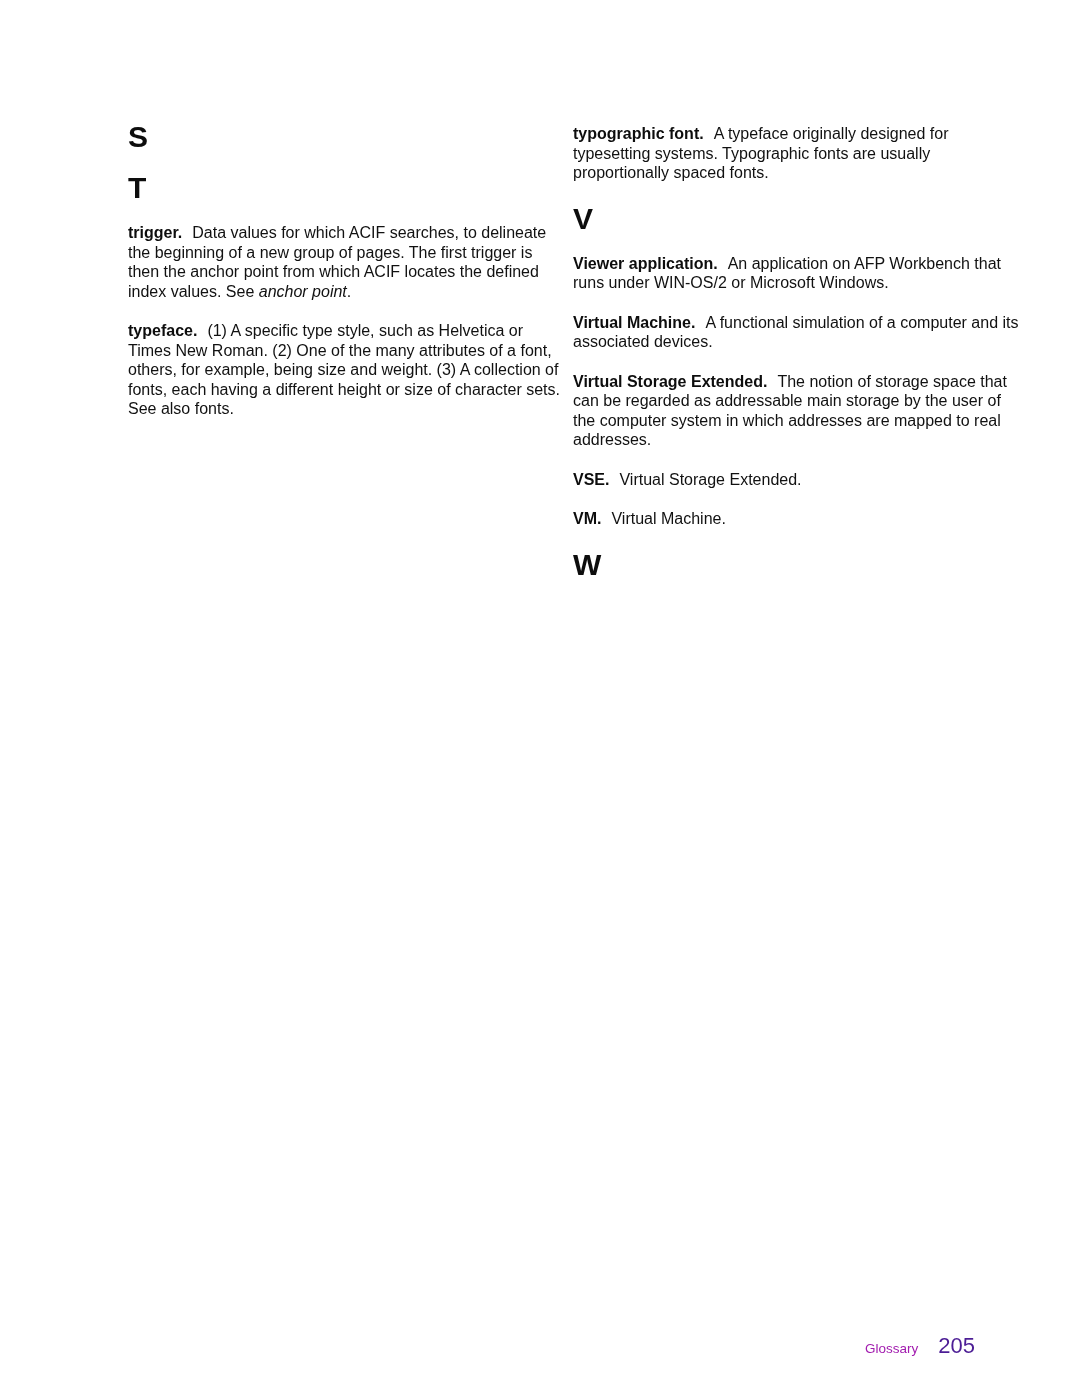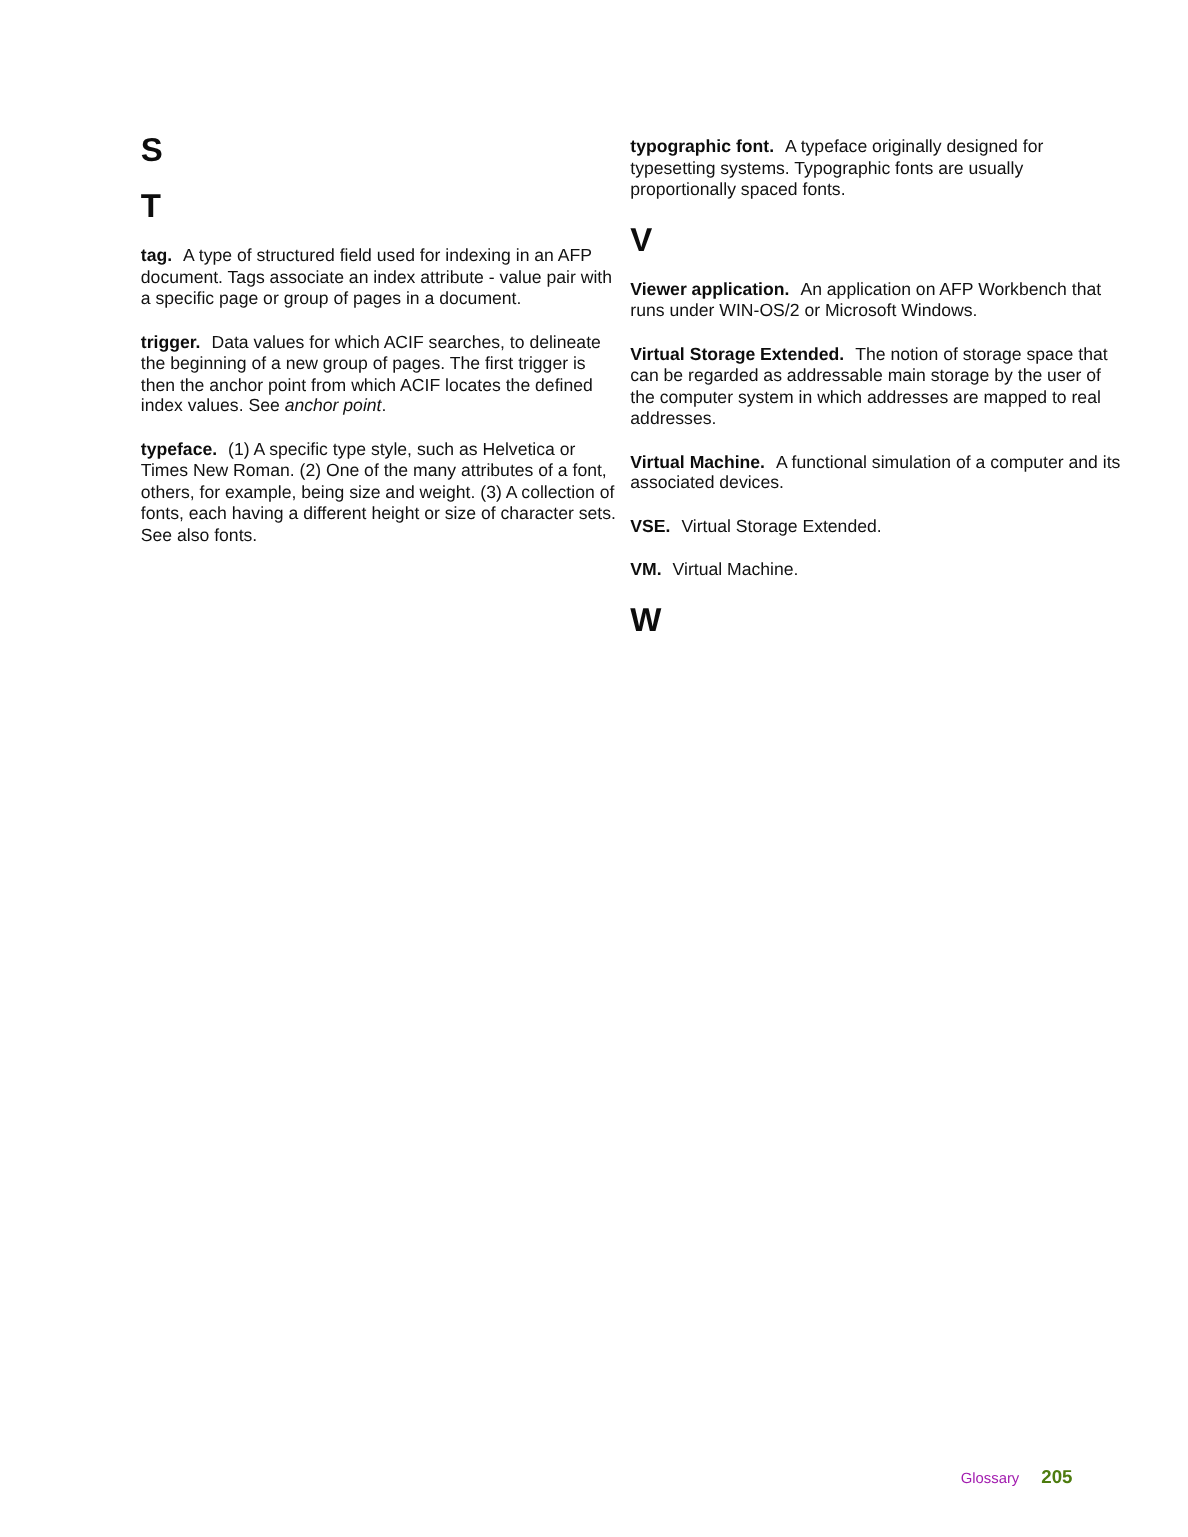--- a/index.html
+++ b/index.html
@@ -32,51 +32,50 @@
   .term { font-weight: bold; padding-right: 10px; color: #0d0d0d; }
   .italic { font-style: italic; }
   .footer {
     position: absolute;
     left: 0;
     top: 1333px;
     width: 975px;
     text-align: right;
   }
   .footer-label { font-size: 13.5px; color: #a21caf; }
-  .footer-page  { font-size: 17px; font-weight: bold; margin-left: 20px; color: #4d7c0f; }
+  .footer-page  { font-size: 22px; font-weight: normal; margin-left: 20px; color: #4c1d95; }
 </style>
 </head>
 <body>
 
 <div class="page">
 
   <div class="col col-left">
     <h2 class="section-heading">S</h2>
 
 
 
     <h2 class="section-heading">T</h2>
 
-    <p class="entry"><span class="term">tag.</span><span class="def">A type of structured field used for indexing in an AFP document. Tags associate an index attribute - value pair with a specific page or group of pages in a document.</span></p>
 
     <p class="entry"><span class="term">trigger.</span><span class="def">Data values for which ACIF searches, to delineate the beginning of a new group of pages. The first trigger is then the anchor point from which ACIF locates the defined index values. See </span><span class="def italic">anchor point</span><span class="def">.</span></p>
 
     <p class="entry"><span class="term">typeface.</span><span class="def">(1)  A specific type style, such as Helvetica or Times New Roman.  (2)  One of the many attributes of a font, others, for example, being size and weight. (3)  A collection of fonts, each having a different height or size of character sets. See also fonts.</span></p>
   </div>
 
   <div class="col col-right">
     <p class="entry"><span class="term">typographic font.</span><span class="def">A typeface originally designed for typesetting systems. Typographic fonts are usually proportionally spaced fonts.</span></p>
 
     <h2 class="section-heading">V</h2>
 
     <p class="entry"><span class="term">Viewer application.</span><span class="def">An application on AFP Workbench that runs under WIN-OS/2 or Microsoft Windows.</span></p>
 
+    <p class="entry"><span class="term">Virtual Machine.</span><span class="def">A functional simulation of a computer and its associated devices.</span></p>
+
     <p class="entry"><span class="term">Virtual Storage Extended.</span><span class="def">The notion of storage space that can be regarded as addressable main storage by the user of the computer system in which addresses are mapped to real addresses.</span></p>
-
-    <p class="entry"><span class="term">Virtual Machine.</span><span class="def">A functional simulation of a computer and its associated devices.</span></p>
 
     <p class="entry"><span class="term">VSE.</span><span class="def">Virtual Storage Extended.</span></p>
 
     <p class="entry"><span class="term">VM.</span><span class="def">Virtual Machine.</span></p>
 
     <h2 class="section-heading">W</h2>
 
   </div>
 
   <div class="footer">

